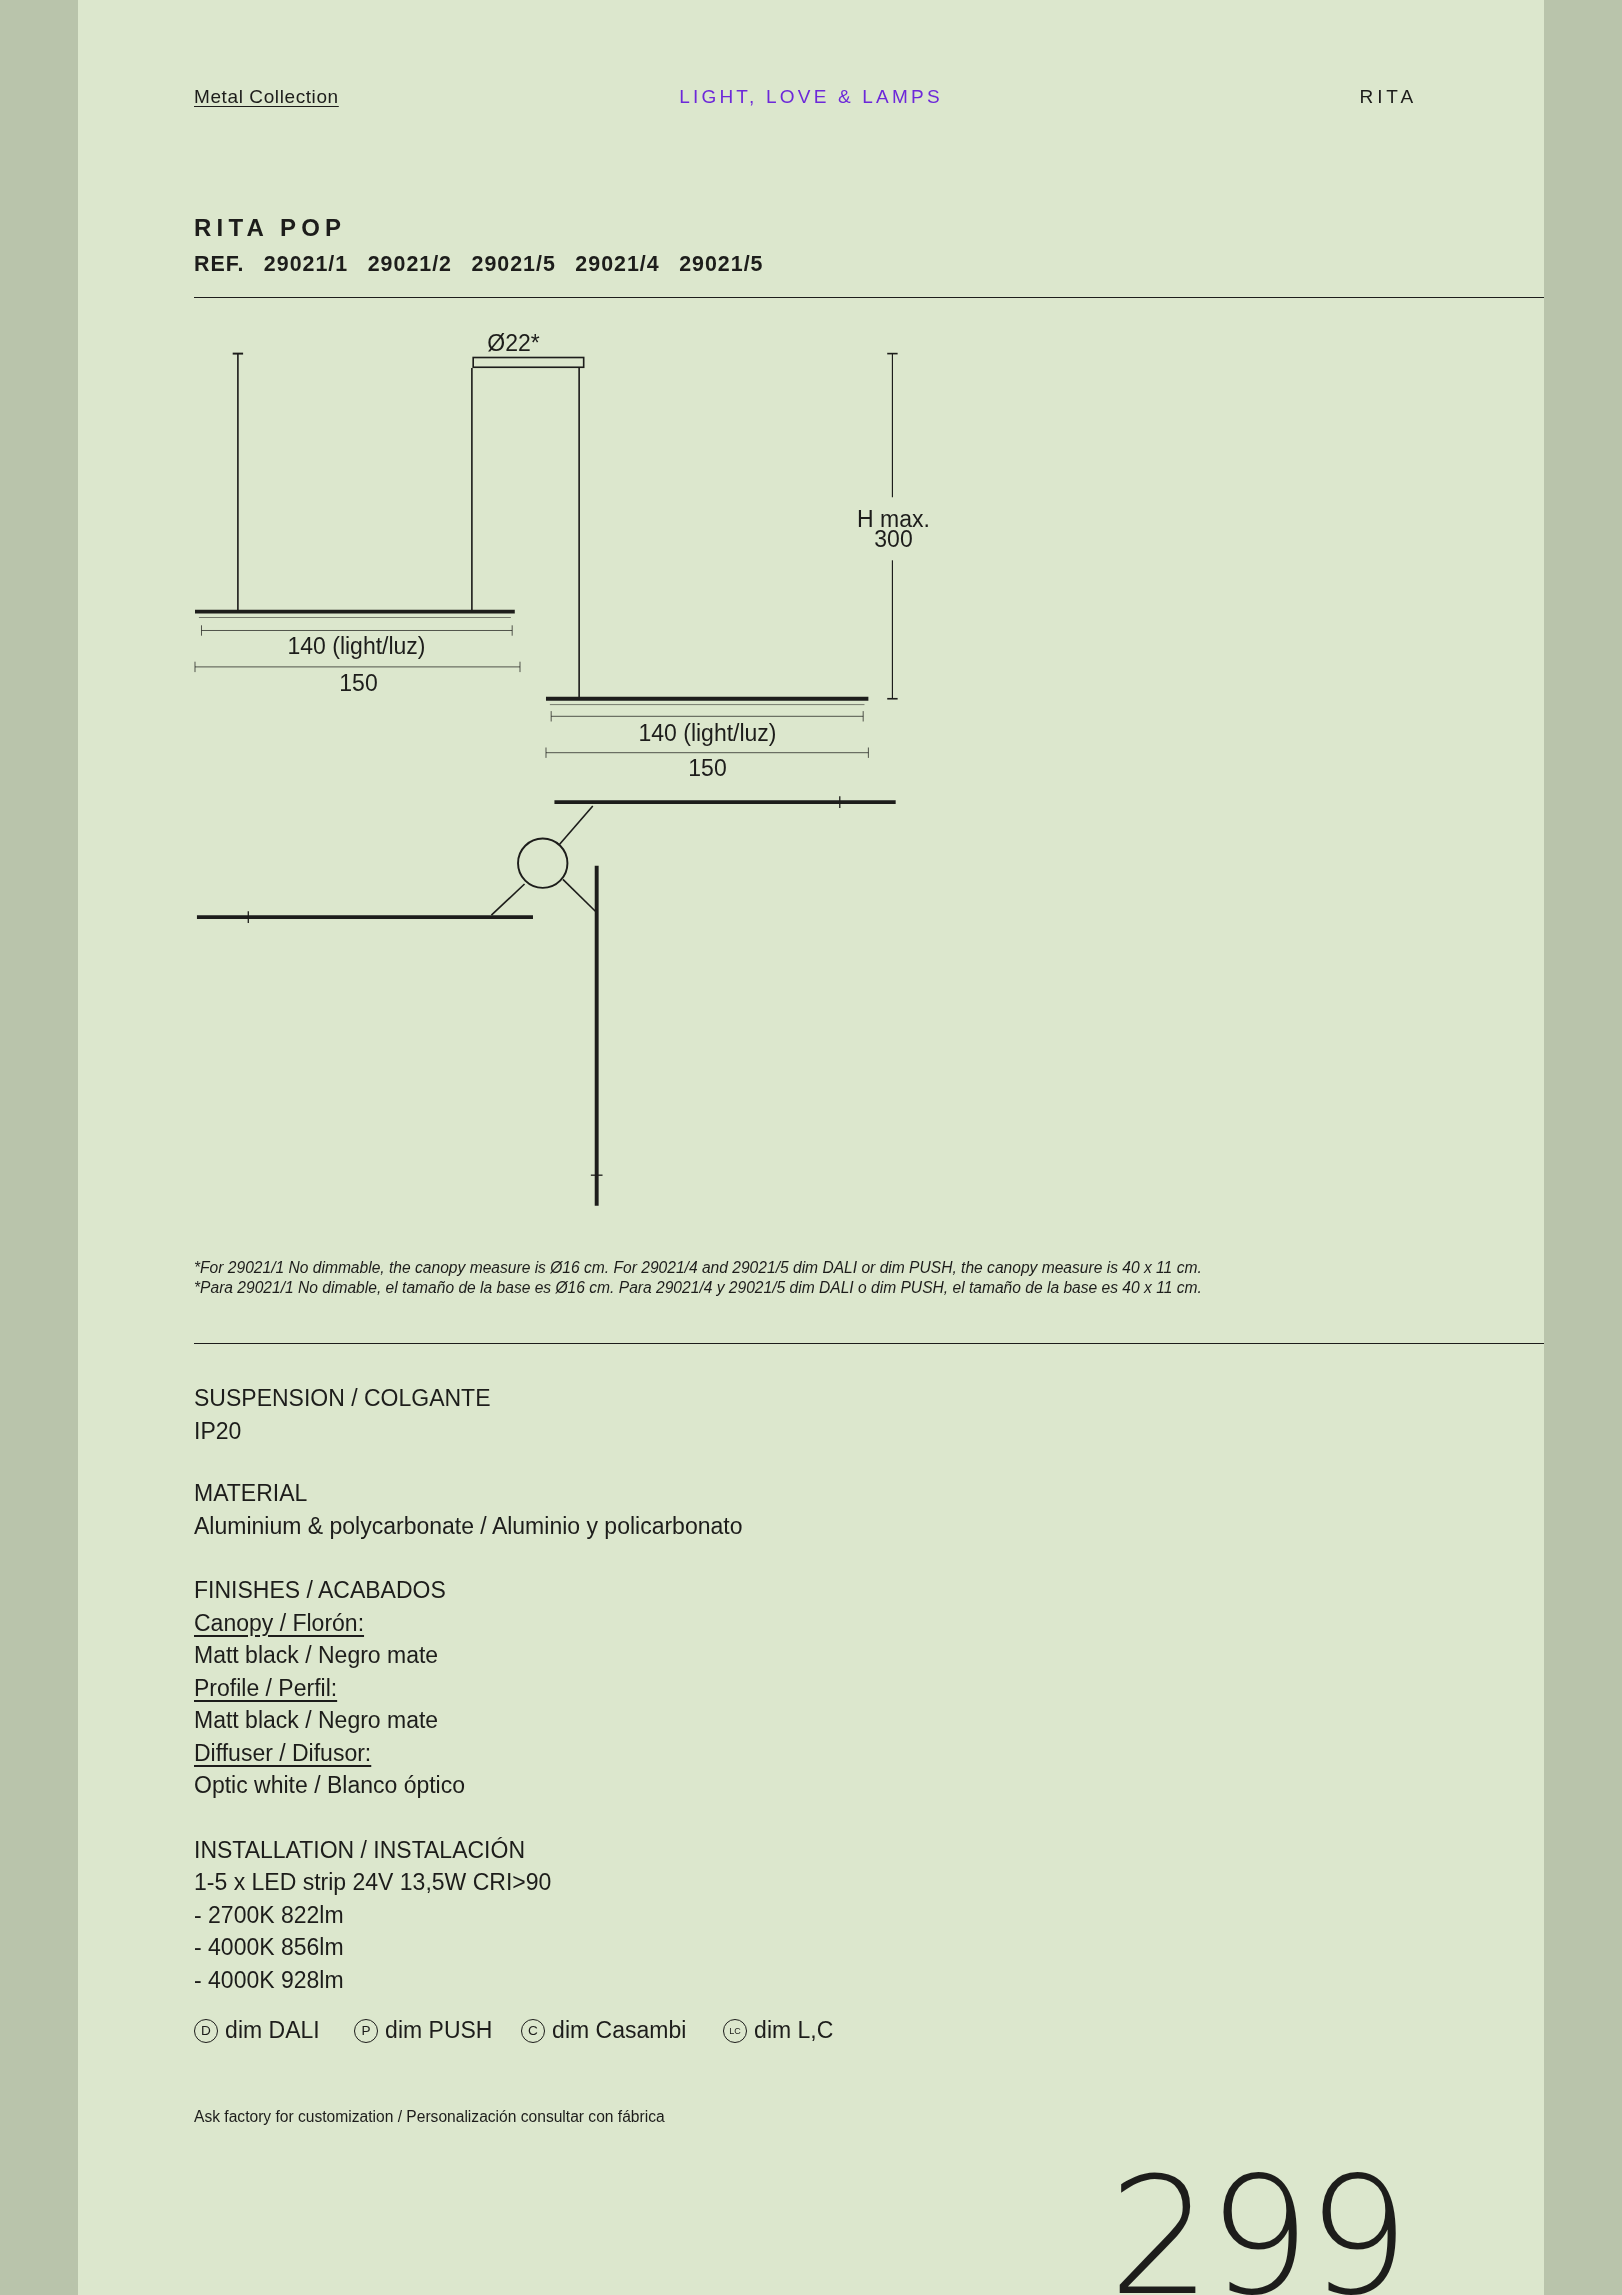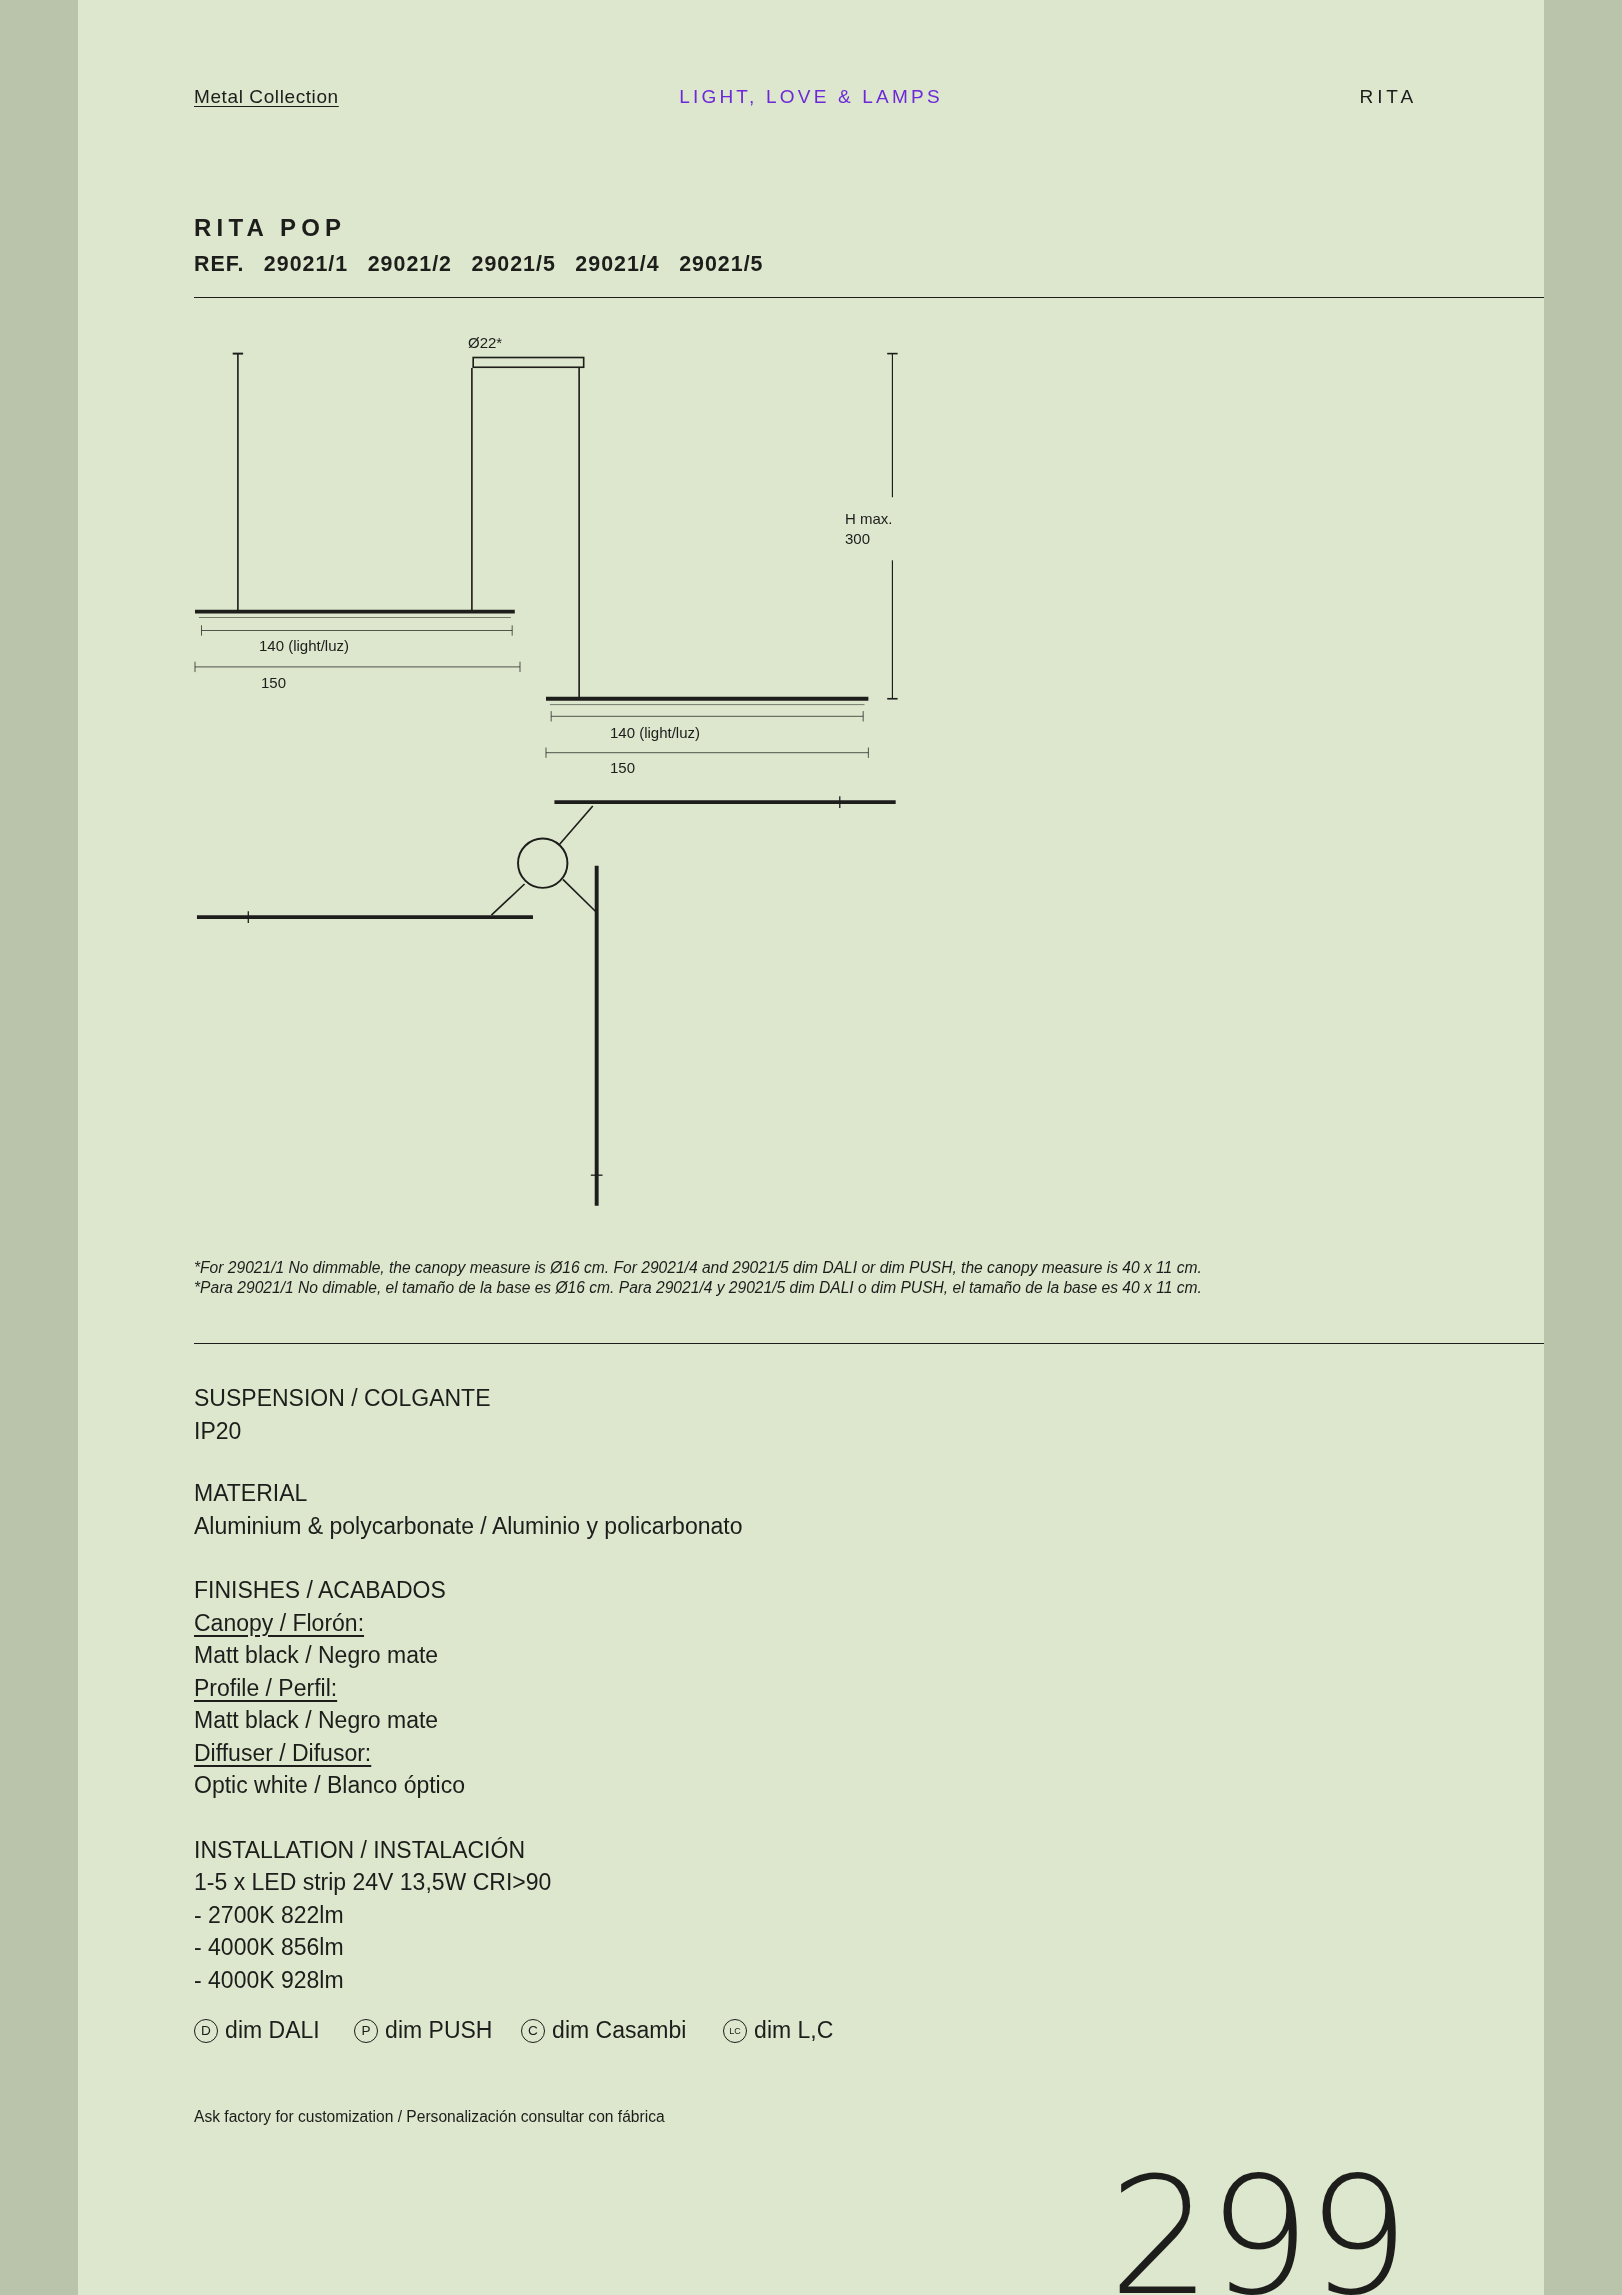--- a/index.html
+++ b/index.html
@@ -24,21 +24,21 @@
   
   .title { left:116px; top:214px; font-size:24px; font-weight:bold; letter-spacing:5.2px; }
   .refline { left:116px; top:252px; font-size:21.4px; font-weight:bold; letter-spacing:1px; }
   .refline span { margin-right:19.5px; }
 
   .rule { left:116px; width:1380px; height:1.3px; background:#1d1d1b; }
   .rule1 { top:297px; }
   .rule2 { top:1343px; }
 
   
-  .dimlabel { font-size:15px; line-height:20px; }
+  .dimlabel { font-size:23px; line-height:20px; text-align:center; }
 
   
   .footnotes { left:116px; top:1258px; font-size:15.6px; line-height:19.5px;font-style:italic; }
 
   
   .specs { left:116px; top:1382px; width:910px; }
   .line { font-size:23px; line-height:32.5px; }
   .bold { font-weight:normal; }
   .ul { text-decoration:underline; text-underline-offset:3.9px; }
   .gap46 { margin-top:30px; }

